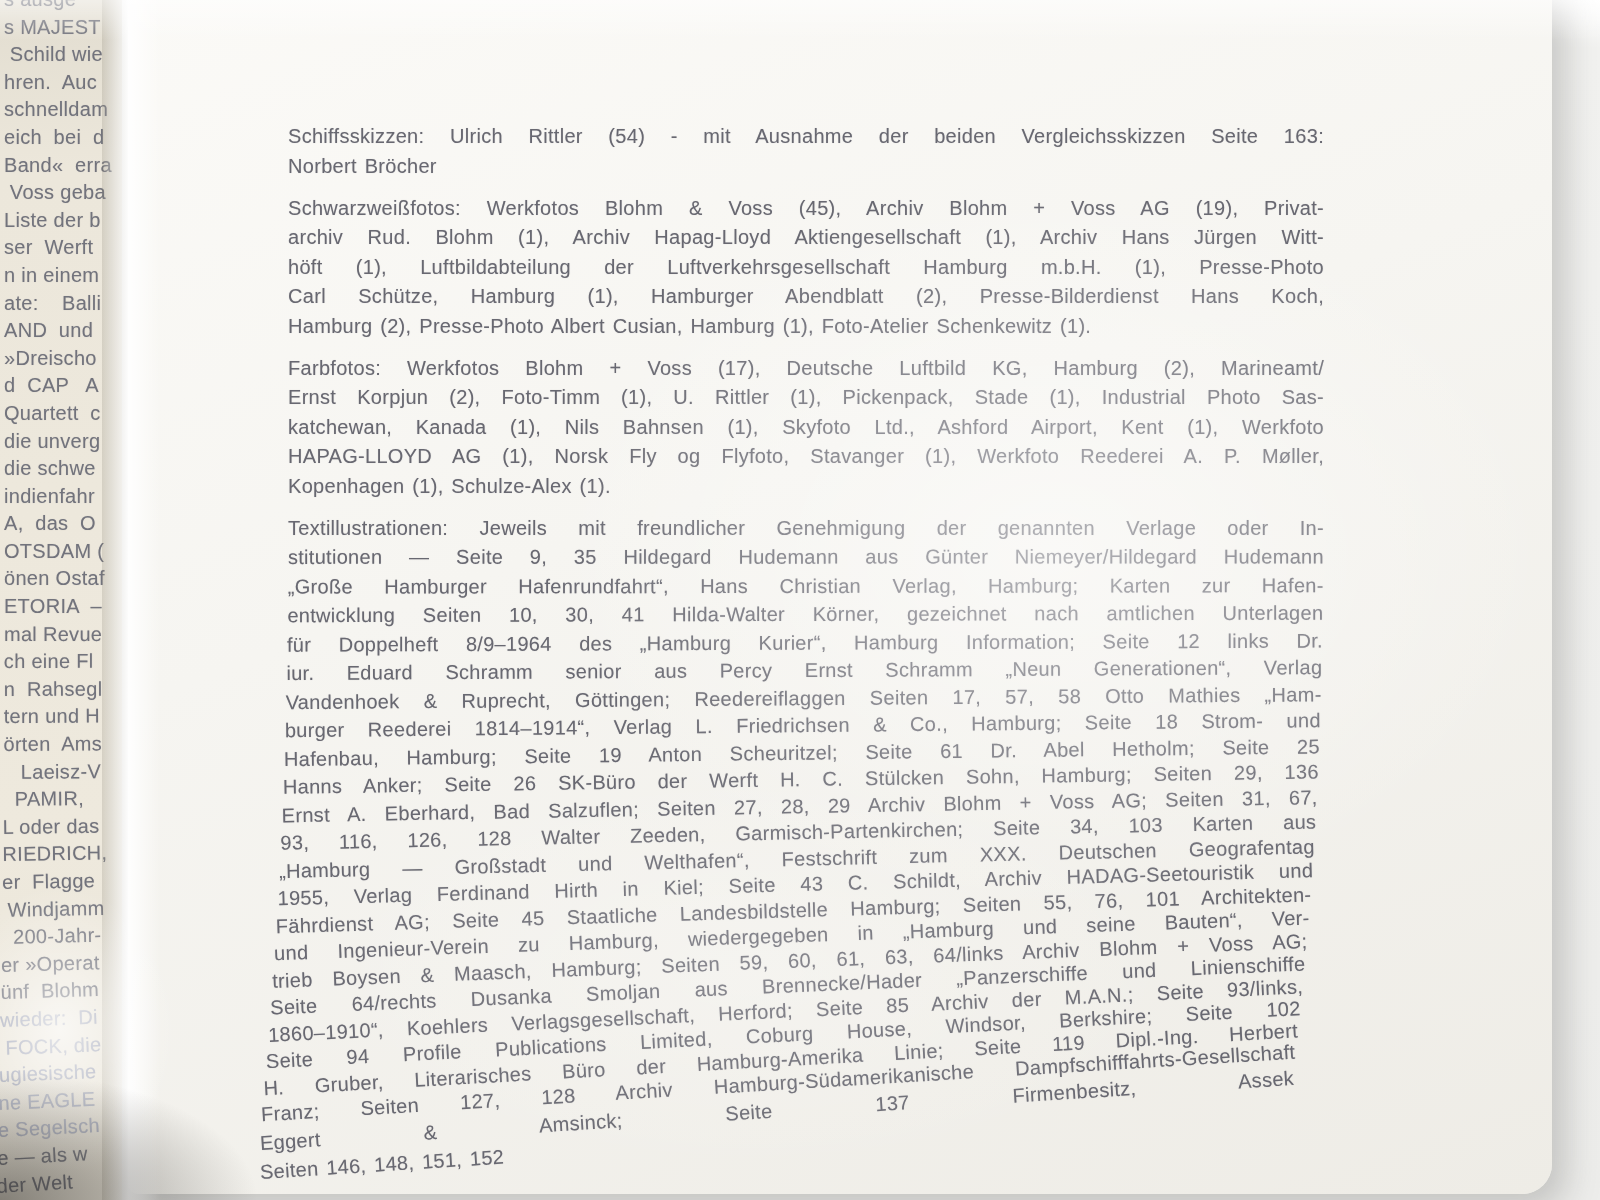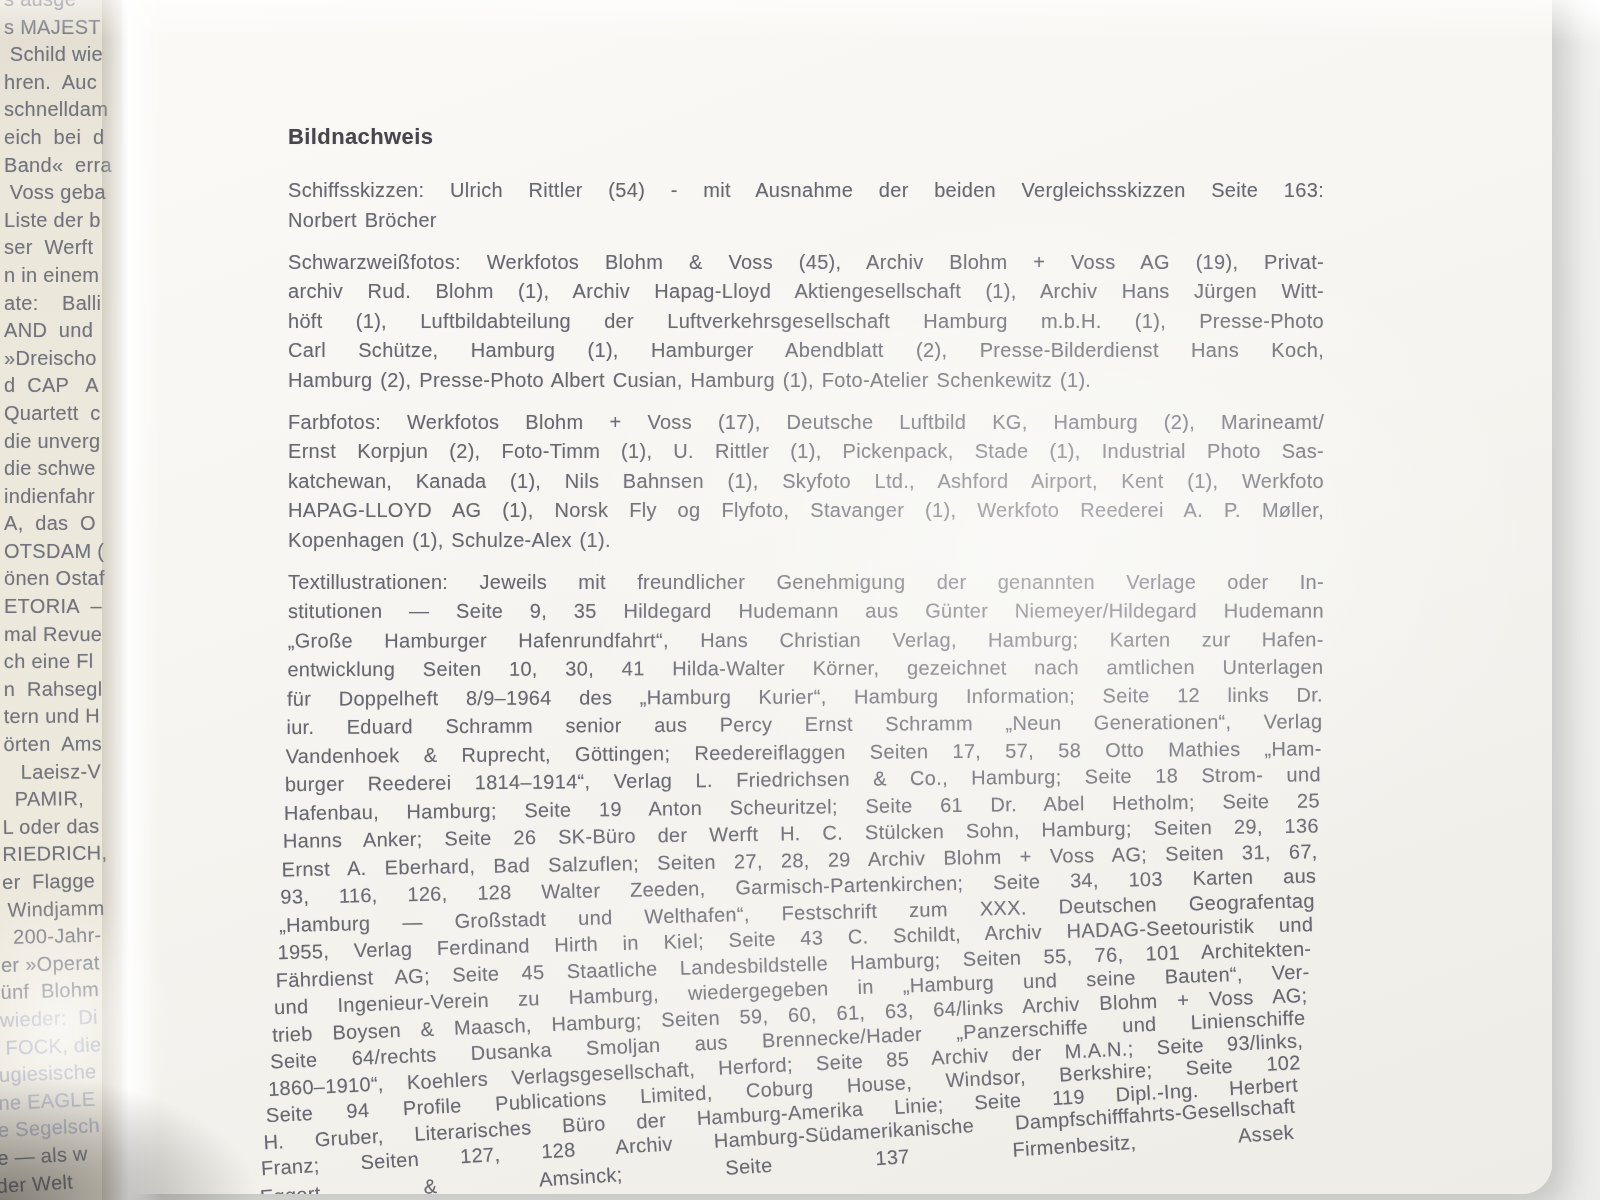--- a/index.html
+++ b/index.html
@@ -111,21 +111,20 @@
 <body>
 
 <div class="photo">
 
   <div class="left-page">
     <div class="strip-text"><div class="tline" style="transform: translate(0px, 0px) rotate(0deg);">s ausge</div><div class="tline" style="transform: translate(0px, 0px) rotate(0deg);">s MAJEST</div><div class="tline" style="transform: translate(0px, 0px) rotate(0deg);"> Schild wie</div><div class="tline" style="transform: translate(0px, 0px) rotate(0deg);">hren.  Auc</div><div class="tline" style="transform: translate(0px, 0px) rotate(0deg);">schnelldam</div><div class="tline" style="transform: translate(0px, 0px) rotate(0deg);">eich  bei  d</div><div class="tline" style="transform: translate(0px, 0px) rotate(0deg);">Band«  erra</div><div class="tline" style="transform: translate(0px, 0px) rotate(0deg);"> Voss geba</div><div class="tline" style="transform: translate(0px, 0px) rotate(0deg);">Liste der b</div><div class="tline" style="transform: translate(0px, 0px) rotate(0deg);">ser  Werft</div><div class="tline" style="transform: translate(0px, 0px) rotate(0deg);">n in einem</div><div class="tline" style="transform: translate(0px, 0px) rotate(0deg);">ate:    Balli</div><div class="tline" style="transform: translate(0px, 0px) rotate(0deg);">AND  und</div><div class="tline" style="transform: translate(0px, 0px) rotate(0deg);">»Dreischo</div><div class="tline" style="transform: translate(0px, 0px) rotate(0deg);">d  CAP   A</div><div class="tline" style="transform: translate(0px, 0px) rotate(0deg);">Quartett  c</div><div class="tline" style="transform: translate(0px, 0px) rotate(0deg);">die unverg</div><div class="tline" style="transform: translate(0px, 0px) rotate(0deg);">die schwe</div><div class="tline" style="transform: translate(0px, 0px) rotate(0deg);">indienfahr</div><div class="tline" style="transform: translate(0px, 0px) rotate(0deg);">A,  das  O</div><div class="tline" style="transform: translate(0px, 0px) rotate(0deg);">OTSDAM (</div><div class="tline" style="transform: translate(-0.0004882px, 0px) rotate(-0.0009419deg);">önen Ostaf</div><div class="tline" style="transform: translate(-0.0212695px, 0px) rotate(-0.0232954deg);">ETORIA  –</div><div class="tline" style="transform: translate(-0.0726757px, 0px) rotate(-0.0661998deg);">mal Revue</div><div class="tline" style="transform: translate(-0.15125px, 0px) rotate(-0.123429deg);">ch eine Fl</div><div class="tline" style="transform: translate(-0.262813px, 0px) rotate(-0.197413deg);">n  Rahsegl</div><div class="tline" style="transform: translate(-0.399395px, 0px) rotate(-0.281753deg);">tern und H</div><div class="tline" style="transform: translate(-0.571113px, 0px) rotate(-0.381847deg);">örten  Ams</div><div class="tline" style="transform: translate(-0.773457px, 0px) rotate(-0.494136deg);">   Laeisz-V</div><div class="tline" style="transform: translate(-0.997578px, 0px) rotate(-0.613452deg);">  PAMIR,</div><div class="tline" style="transform: translate(-1.26008px, 0px) rotate(-0.748193deg);">L oder das</div><div class="tline" style="transform: translate(-1.54221px, 0px) rotate(-0.888377deg);">RIEDRICH,</div><div class="tline" style="transform: translate(-1.86486px, 0px) rotate(-1.04406deg);">er  Flagge</div><div class="tline" style="transform: translate(-2.21814px, 0px) rotate(-1.20995deg);"> Windjamm</div><div class="tline" style="transform: translate(-2.58781px, 0px) rotate(-1.37933deg);">  200-Jahr-</div><div class="tline" style="transform: translate(-3.00125px, 0px) rotate(-1.56453deg);">er »Operat</div><div class="tline" style="transform: translate(-3.42893px, 0px) rotate(-1.75211deg);">ünf  Blohm</div><div class="tline" style="transform: translate(-3.90252px, 0px) rotate(-1.95578deg);">wieder:  Di</div><div class="tline" style="transform: translate(-4.40674px, 0px) rotate(-2.16858deg);"> FOCK, die</div><div class="tline" style="transform: translate(-4.92195px, 0px) rotate(-2.38228deg);">ugiesische</div><div class="tline" style="transform: translate(-5.48633px, 0px) rotate(-2.61256deg);">ne EAGLE</div><div class="tline" style="transform: translate(-6.05955px, 0px) rotate(-2.84283deg);">e Segelsch</div><div class="tline" style="transform: translate(-6.68408px, 0px) rotate(-3.09002deg);">e — als w</div><div class="tline last" style="transform: translate(-7.33924px, 0px) rotate(-3.34564deg);">der Welt</div></div>
   </div>
 
   <div class="right-page">
     <div class="main-text">
-      <div class="heading">Bildnachweis</div>
       <div class="para">
           <div class="tline" style="transform: translate(0px, 0px) rotate(0deg);">Schiffsskizzen: Ulrich Rittler (54) - mit Ausnahme der beiden Vergleichsskizzen Seite 163:</div>
           <div class="tline last" style="transform: translate(0px, 0px) rotate(0deg);">Norbert Bröcher</div>
         </div>
       <div class="para">
           <div class="tline" style="transform: translate(0px, 0px) rotate(0deg);">Schwarzweißfotos: Werkfotos Blohm &amp; Voss (45), Archiv Blohm + Voss AG (19), Privat-</div>
           <div class="tline" style="transform: translate(0px, 0px) rotate(0deg);">archiv Rud. Blohm (1), Archiv Hapag-Lloyd Aktiengesellschaft (1), Archiv Hans Jürgen Witt-</div>
           <div class="tline" style="transform: translate(0px, 0px) rotate(0deg);">höft (1), Luftbildabteilung der Luftverkehrsgesellschaft Hamburg m.b.H. (1), Presse-Photo</div>
           <div class="tline" style="transform: translate(0px, 0px) rotate(0deg);">Carl Schütze, Hamburg (1), Hamburger Abendblatt (2), Presse-Bilderdienst Hans Koch,</div>
           <div class="tline last" style="transform: translate(0px, 0px) rotate(0deg);">Hamburg (2), Presse-Photo Albert Cusian, Hamburg (1), Foto-Atelier Schenkewitz (1).</div>

